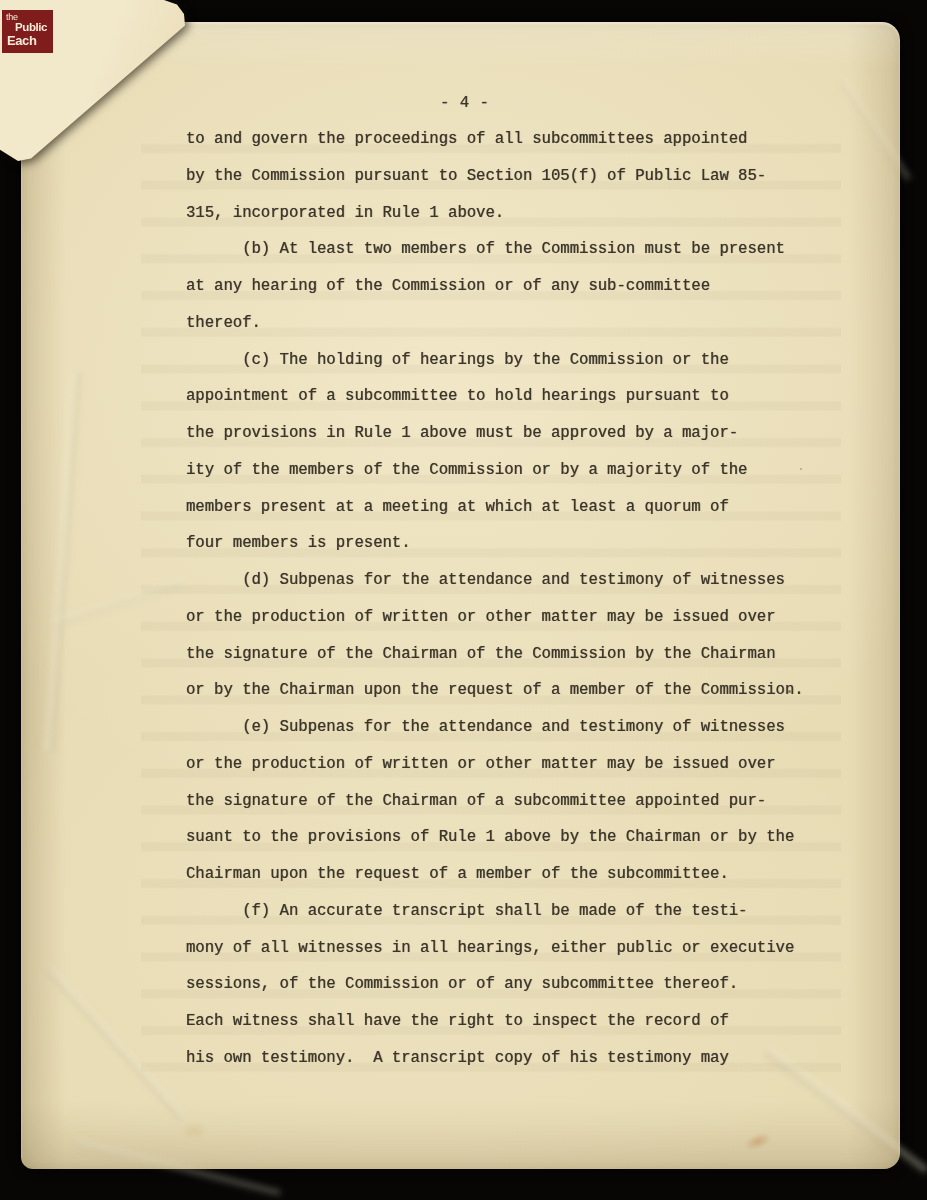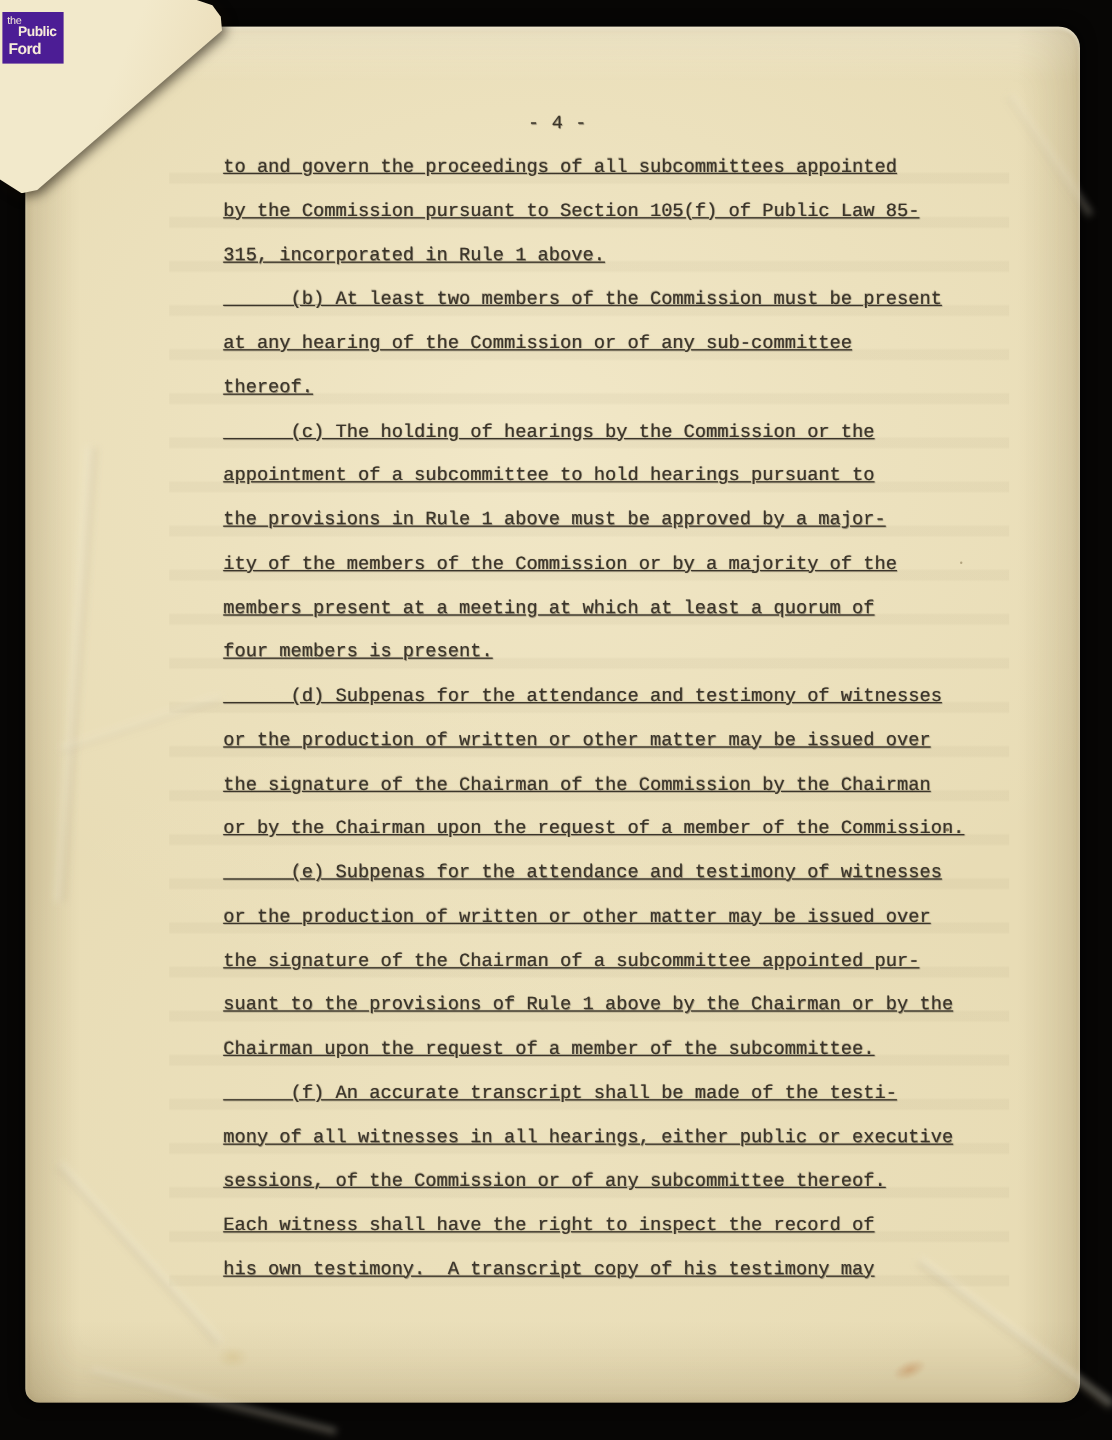--- a/index.html
+++ b/index.html
@@ -81,21 +81,20 @@
     font-size:15.6px;line-height:18px;letter-spacing:.5px;
     color:#3b352a;white-space:pre;
     text-shadow:.5px .4px .7px rgba(59,51,40,.55), -.3px -.2px .6px rgba(59,51,40,.3);
   }
   .text-block{
     position:absolute;left:165px;top:99px;width:680px;
     font-family:"Liberation Mono",monospace;
     font-size:15.6px;line-height:36.75px;letter-spacing:0;
     color:#3b352a;white-space:pre;
     text-shadow:.5px .4px .7px rgba(59,51,40,.55), -.3px -.2px .6px rgba(59,51,40,.3);
-    text-decoration:underline;
   }
   .typed-line{height:36.75px;}
 
   
   .flap-shadow{
     position:absolute;left:0;top:0;width:200px;height:175px;
     filter:drop-shadow(3px 3px 5px rgba(15,8,0,.6));
   }
   .flap{
     width:100%;height:100%;
@@ -134,19 +133,19 @@
     <div class="speck-2"></div>
 
     <div class="page-number" style="color: rgb(59, 53, 42);">- 4 -</div>
     <div class="text-block" id="text-block" style="color: rgb(59, 53, 42);"><div class="typed-line">to and govern the proceedings of all subcommittees appointed</div><div class="typed-line">by the Commission pursuant to Section 105(f) of Public Law 85-</div><div class="typed-line">315, incorporated in Rule 1 above.</div><div class="typed-line">      (b) At least two members of the Commission must be present</div><div class="typed-line">at any hearing of the Commission or of any sub-committee</div><div class="typed-line">thereof.</div><div class="typed-line">      (c) The holding of hearings by the Commission or the</div><div class="typed-line">appointment of a subcommittee to hold hearings pursuant to</div><div class="typed-line">the provisions in Rule 1 above must be approved by a major-</div><div class="typed-line">ity of the members of the Commission or by a majority of the</div><div class="typed-line">members present at a meeting at which at least a quorum of</div><div class="typed-line">four members is present.</div><div class="typed-line">      (d) Subpenas for the attendance and testimony of witnesses</div><div class="typed-line">or the production of written or other matter may be issued over</div><div class="typed-line">the signature of the Chairman of the Commission by the Chairman</div><div class="typed-line">or by the Chairman upon the request of a member of the Commission.</div><div class="typed-line">      (e) Subpenas for the attendance and testimony of witnesses</div><div class="typed-line">or the production of written or other matter may be issued over</div><div class="typed-line">the signature of the Chairman of a subcommittee appointed pur-</div><div class="typed-line">suant to the provisions of Rule 1 above by the Chairman or by the</div><div class="typed-line">Chairman upon the request of a member of the subcommittee.</div><div class="typed-line">      (f) An accurate transcript shall be made of the testi-</div><div class="typed-line">mony of all witnesses in all hearings, either public or executive</div><div class="typed-line">sessions, of the Commission or of any subcommittee thereof.</div><div class="typed-line">Each witness shall have the right to inspect the record of</div><div class="typed-line">his own testimony.  A transcript copy of his testimony may</div></div>
   </div>
 
   <div class="flap-shadow">
     <div class="flap"></div>
   </div>
 
-  <div class="logo" id="logo" style="background: #4c1d95; color: rgb(247, 236, 218);">
+  <div class="logo" id="logo" style="background: #7f1d1d; color: rgb(247, 236, 218);">
     <span class="logo-the">the</span>
     <span class="logo-henry">Public</span>
-    <span class="logo-ford">Ford</span>
+    <span class="logo-ford">Each</span>
   </div>
 
 </div>
 
 </body></html>

